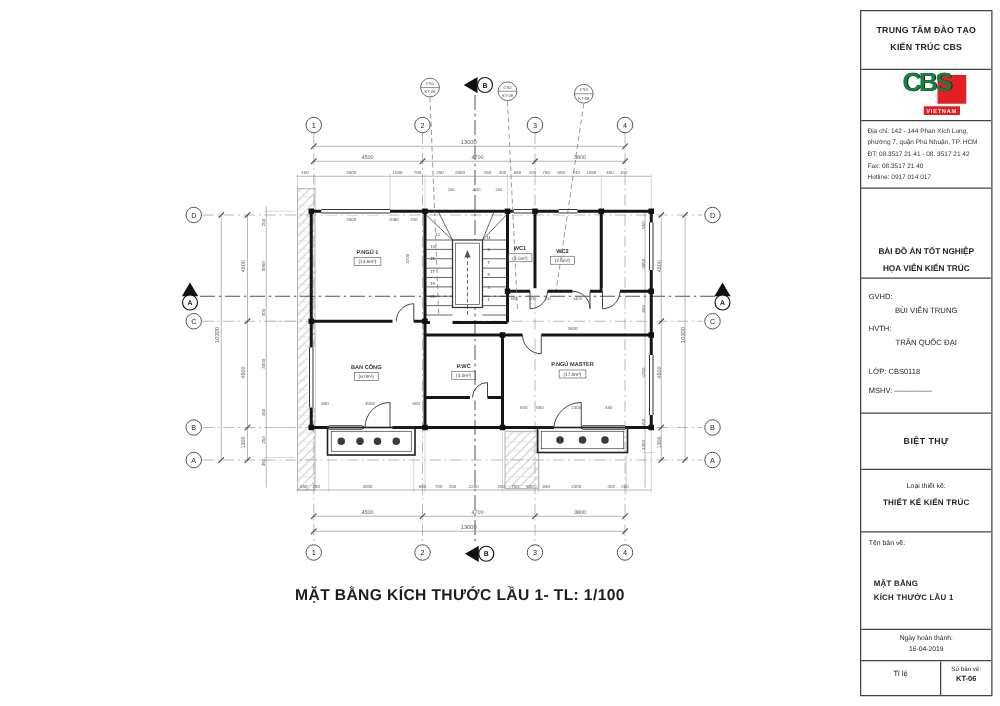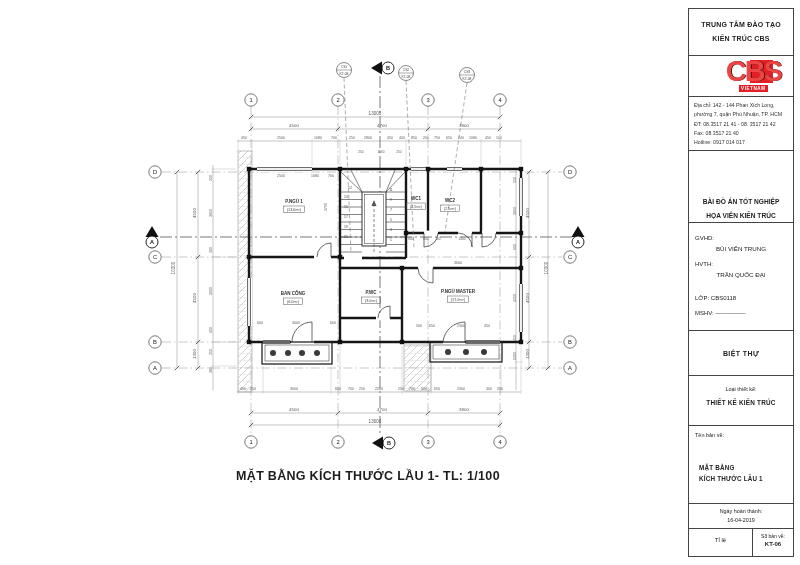--- a/index.html
+++ b/index.html
@@ -4,21 +4,21 @@
 <style>
   html,body{margin:0;padding:0;background:#ffffff;}
   body{width:800px;height:565px;position:relative;font-family:"Liberation Sans",sans-serif;overflow:hidden;}
   svg text{font-family:"Liberation Sans",sans-serif;}
   .tb{position:absolute;left:688px;top:8px;width:106px;height:549px;border:1px solid #444;background:#fff;color:#222;box-sizing:border-box;}
   .sec{border-bottom:1px solid #444;box-sizing:border-box;overflow:hidden;}
   .s1{height:47px;text-align:center;padding-top:9px;font-size:7px;font-weight:bold;line-height:1.95;letter-spacing:.2px;}
   .s2{height:41px;position:relative;}
   .logo{position:absolute;left:50%;top:3px;transform:translateX(-50%);width:80px;height:34px;}
   .logo .red{position:absolute;right:8px;top:1px;width:23px;height:23px;background:#e31e24;}
-  .logo .letters{position:absolute;left:0;top:-4px;width:100%;text-align:right;font-size:29px;font-weight:bold;letter-spacing:-2px;color:#ef4444;text-shadow:.7px 0 0 #0e0e0e;}
+  .logo .letters{position:absolute;left:0;top:-4px;width:100%;text-align:center;font-size:21px;font-weight:bold;letter-spacing:-2px;color:#15803d;text-shadow:.7px 0 0 #0e0e0e;}
   .logo .vn{position:absolute;left:47%;bottom:1px;background:#e31e24;color:#fff;font-size:4.5px;font-weight:bold;padding:1px 2.5px;letter-spacing:.6px;}
   .s3{height:54px;padding:4px 5px;font-size:5.2px;line-height:1.8;color:#333;}
   .s4{height:72px;text-align:center;padding-top:44px;font-size:6.6px;font-weight:bold;line-height:2.15;}
   .s5{height:108px;padding:12px 6px;font-size:6px;}
   .s5 .lbl{text-align:left;}
   .s5 .nm{text-align:center;font-size:6.2px;margin-top:4px;}
   .s5 .gap{margin-top:9px;}
   .s5 .gap2{margin-top:17px;}
   .s6{height:45px;text-align:center;padding-top:19px;font-size:7px;font-weight:bold;letter-spacing:.4px;}
   .s7{height:50px;text-align:center;padding-top:10px;font-size:5.5px;}

